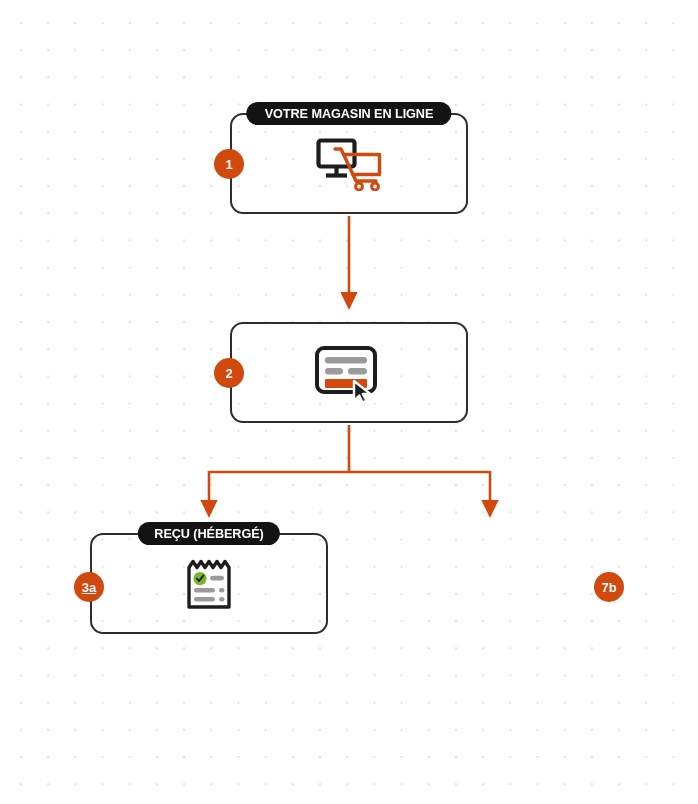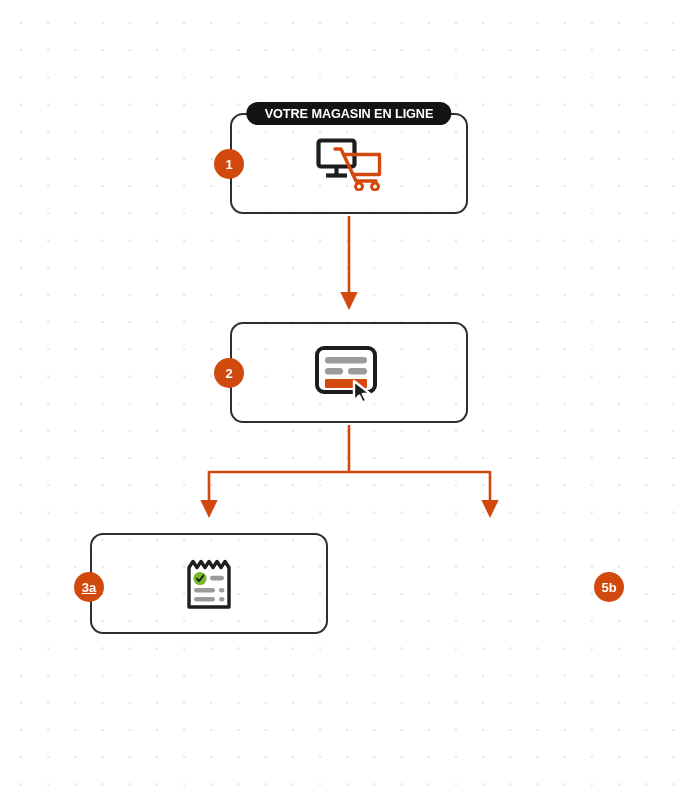--- a/index.html
+++ b/index.html
@@ -173,20 +173,23 @@
           <path d="M40,36 L40,56 L45.2,50.6 L48.6,57.6 L52.4,55.6 L48.8,49 L56,48.6 Z" fill="#1d1d1d" stroke="#ffffff" stroke-width="2.4" stroke-linejoin="round"></path>
         </svg>
       </span>
     </div>
   </div>
   <div class="badge" id="badge-2">
     <span>2</span>
   </div>
 
   <div class="node" id="node-3a">
+    <div class="pill">
+      <span>REÇU (HÉBERGÉ)</span>
+    </div>
     <div class="node-inner">
       <span class="icon-wrap">
         <svg width="48" height="54" viewBox="0 0 48 54">
           <path d="M4,10.5
                    L8,4.5 L12,10.5 L16,4.5 L20,10.5 L24,4.5 L28,10.5 L32,4.5 L36,10.5 L40,4.5 L44,10.5
                    L44,50 L4,50 Z" fill="#ffffff" stroke="#1d1d1d" stroke-width="3.4" stroke-linejoin="round"></path>
           <circle cx="15" cy="21.5" r="6.6" fill="#76b82a"></circle>
           <path d="M11.9,21.6 L14.2,24 L18.3,18.6" fill="none" stroke="#1d1d1d" stroke-width="2" stroke-linecap="round" stroke-linejoin="round"></path>
           <rect x="25" y="18.8" width="14" height="4.6" rx="2.3" fill="#9b9b9b"></rect>
           <rect x="9" y="31" width="21" height="4.6" rx="2.3" fill="#9b9b9b"></rect>
@@ -195,16 +198,16 @@
           <rect x="34" y="40" width="5.4" height="4.6" rx="2.3" fill="#9b9b9b"></rect>
         </svg>
       </span>
     </div>
   </div>
   <div class="badge" id="badge-3a">
     <span>3a</span>
   </div>
 
   <div class="badge" id="badge-3b">
-    <span>5b</span>
+    <span>7b</span>
   </div>
 
 </div>
 
 </body></html>

